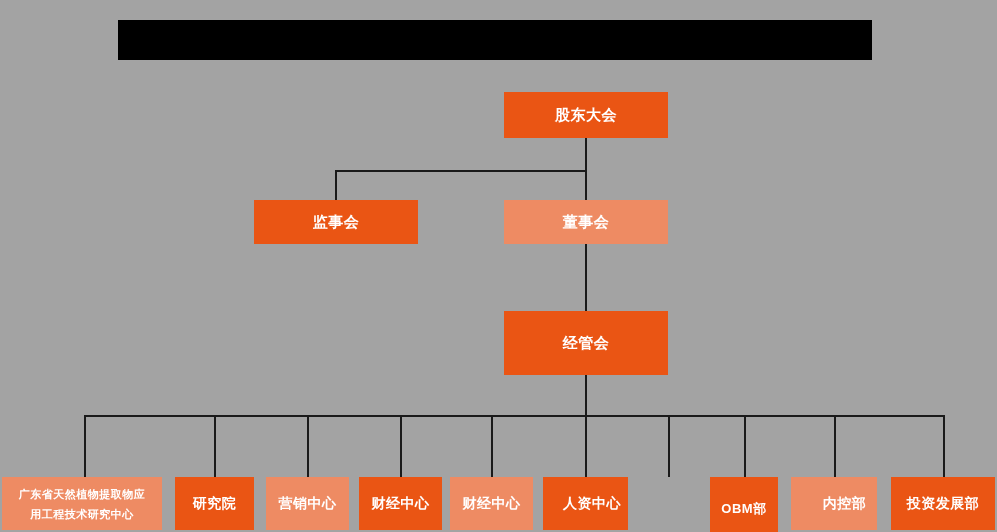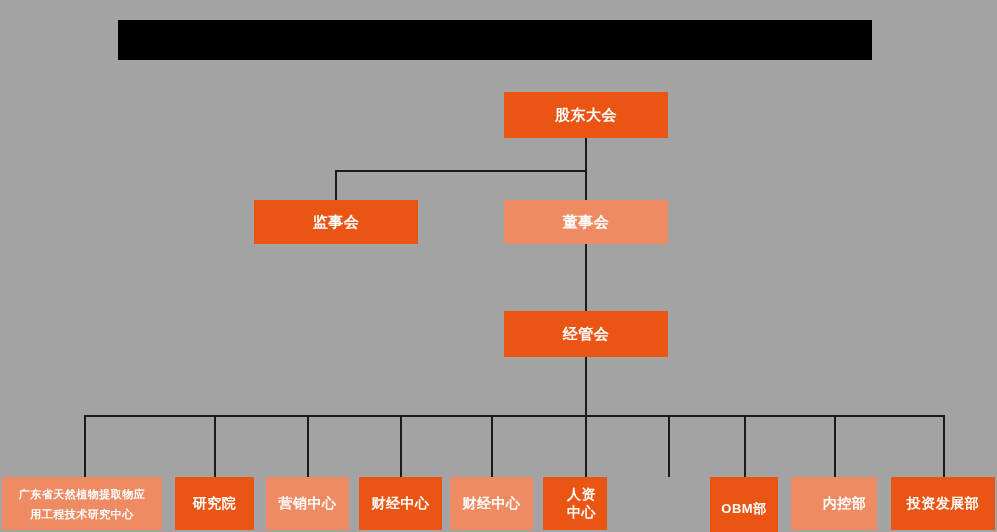--- a/index.html
+++ b/index.html
@@ -110,21 +110,21 @@
     <span class="node-label">股东大会</span>
   </div>
 
   <div class="node dark size-lg" style="left:254px; top:200px; width:164px; height:44px;">
     <span class="node-label">监事会</span>
   </div>
   <div class="node light size-lg" style="left:504px; top:200px; width:164px; height:44px;">
     <span class="node-label">董事会</span>
   </div>
 
-  <div class="node dark size-lg" style="left:504px; top:311px; width:164px; height:46px;">
+  <div class="node dark size-lg" style="left:504px; top:311px; width:164px; height:64px;">
     <span class="node-label">经管会</span>
   </div>
 
   <div class="node light size-xs" style="left:2px; top:477px; width:160px; height:53px;">
     <span class="node-label">广东省天然植物提取物应
 用工程技术研究中心</span>
   </div>
 
   <div class="node dark size-md" style="left:175px; top:477px; width:79px; height:53px;align-items:center;">
     <span class="node-label">研究院</span>
@@ -135,21 +135,21 @@
   </div>
 
   <div class="node dark size-md" style="left:359px; top:477px; width:83px; height:53px;">
     <span class="node-label">财经中心</span>
   </div>
 
   <div class="node light size-md" style="left:450px; top:477px; width:83px; height:53px;">
     <span class="node-label">财经中心</span>
   </div>
 
-  <div class="node dark size-md" style="left:543px; top:477px; width:64px; height:53px;padding-left:13px;">
+  <div class="node dark size-md" style="left:543px; top:477px; width:85px; height:53px;padding-left:13px;">
     <span class="node-label">人资中心</span>
   </div>
 
 
   <div class="node dark size-sm" style="left:710px; top:477px; width:68px; height:64px;">
     <span class="node-label">OBM部</span>
   </div>
 
   <div class="node light size-md" style="left:791px; top:477px; width:86px; height:53px;padding-left:21px;">
     <span class="node-label">内控部</span>

